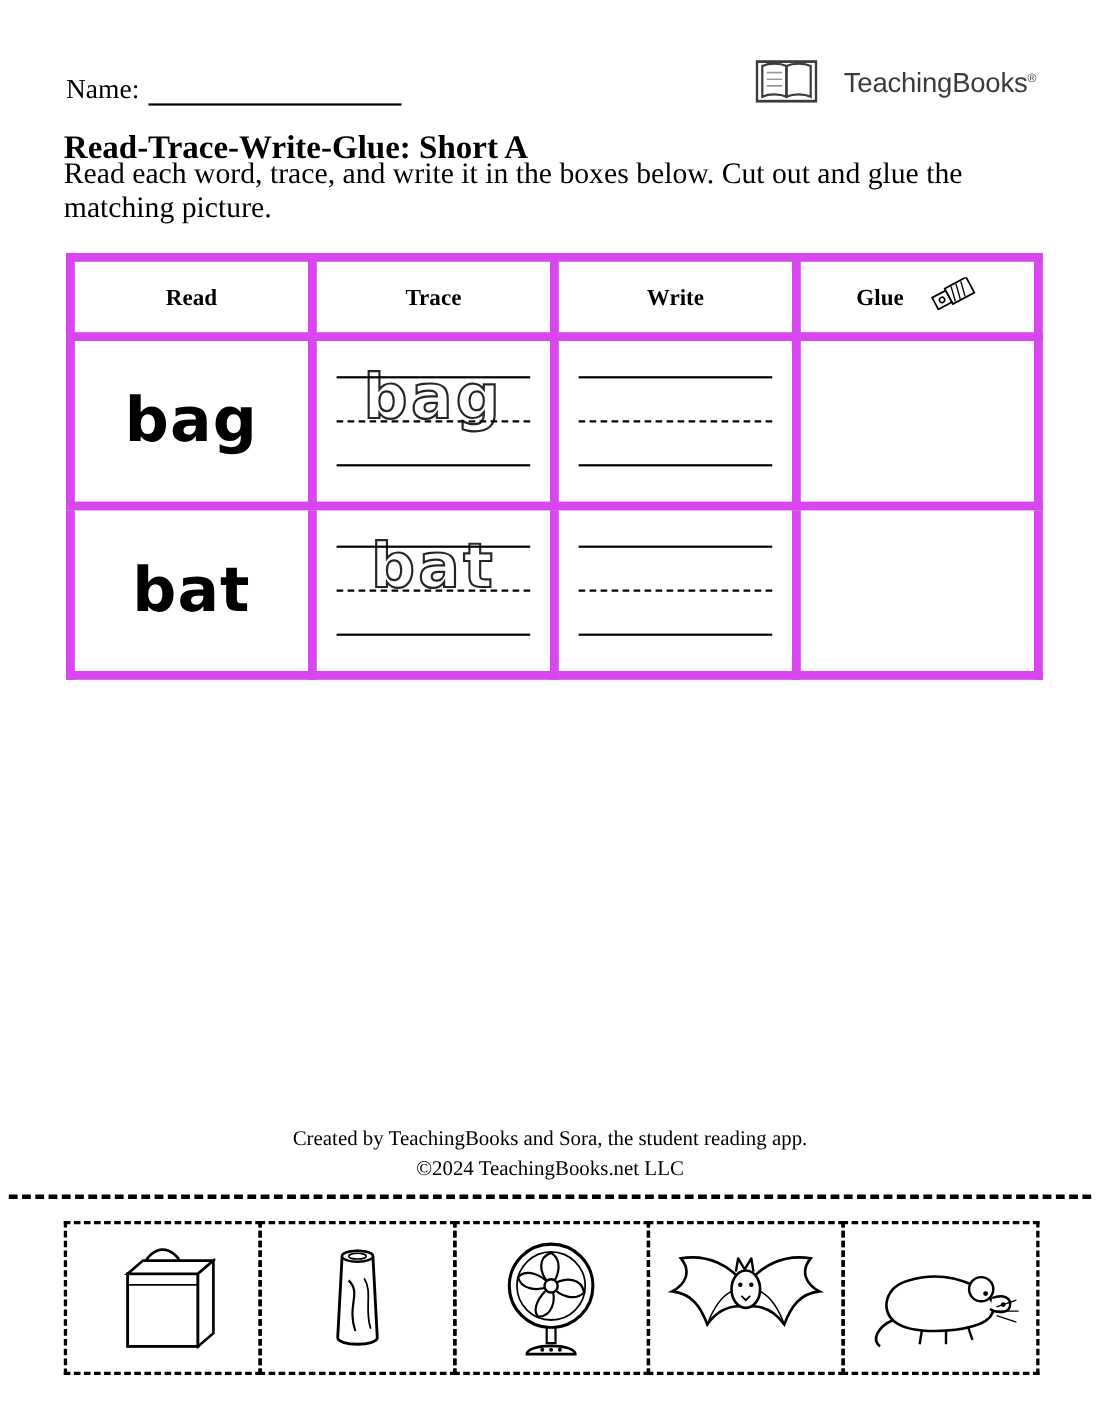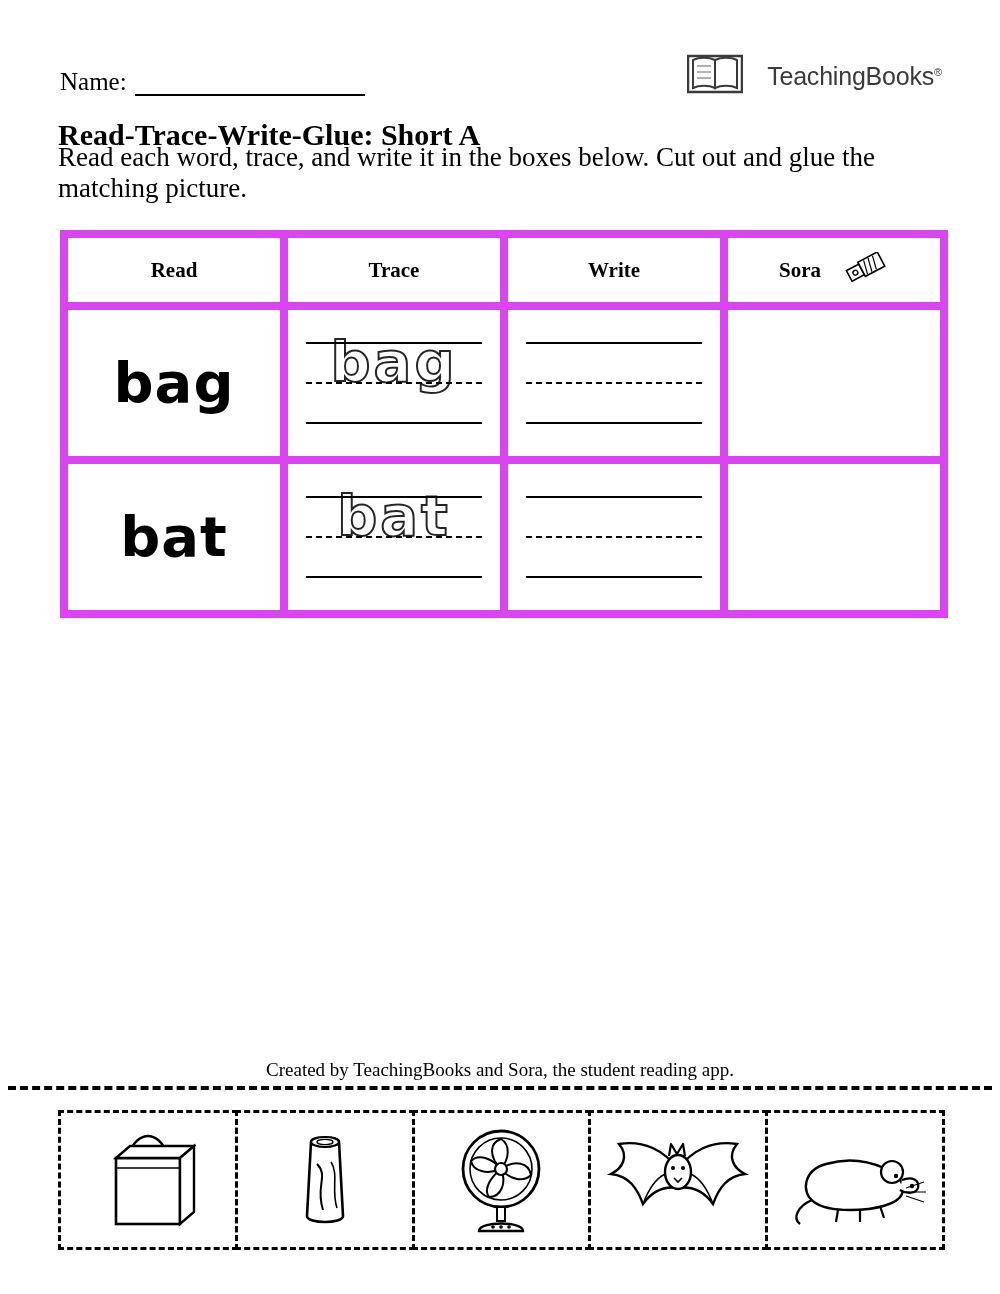--- a/index.html
+++ b/index.html
@@ -151,21 +151,20 @@
 
   
   .credits {
     position: absolute;
     left: 0;
     right: 0;
     top: 1022px;
     text-align: center;
     font-size: 19px;
     line-height: 27px;
-    margin-top: 34px;
   }
 
   
   .cut-line {
     position: absolute;
     left: 8px;
     right: 8px;
     top: 1086px;
     border-top: 4px dashed #000;
   }
@@ -222,21 +221,21 @@
       <col class="col-write">
       <col class="col-glue">
   </colgroup>
   <thead>
     <tr>
       <th>Read</th>
       <th>Trace</th>
       <th>Write</th>
       <th class="glue-head">
         <div class="glue-head-inner">
-          <span>Sora</span>
+          <span>Glue</span>
           <span>
             <svg width="46" height="30" viewBox="0 0 46 30" aria-hidden="true">
               <g transform="rotate(-28 23 15)">
                 <rect x="4" y="9" width="14" height="12" fill="#fff" stroke="#000" stroke-width="1.6"></rect>
                 <rect x="18" y="7" width="22" height="16" fill="#fff" stroke="#000" stroke-width="1.6"></rect>
                 <circle cx="11" cy="15" r="2.4" fill="none" stroke="#000" stroke-width="1.4"></circle>
                 <line x1="24" y1="8" x2="21" y2="22" stroke="#000" stroke-width="1.2"></line>
                 <line x1="29" y1="8" x2="26" y2="22" stroke="#000" stroke-width="1.2"></line>
                 <line x1="34" y1="8" x2="31" y2="22" stroke="#000" stroke-width="1.2"></line>
               </g>
@@ -288,20 +287,21 @@
           <div class="solid-bottom"></div>
         </div>
       </td>
       <td class="row-cell"></td>
     </tr>
   </tbody>
 </table>
 
 <div class="credits">
   <div>Created by TeachingBooks and Sora, the student reading app.</div>
+  <div>©2024 TeachingBooks.net LLC</div>
 </div>
 
 <div class="cut-line"></div>
 
 <div class="strip">
 
   <div class="pic-box">
     <span>
       <svg width="96" height="112" viewBox="0 0 96 112" aria-hidden="true">
         <path d="M30 34 C30 16, 44 12, 48 12 C52 12, 66 16, 66 34" fill="none" stroke="#000" stroke-width="2.4"></path>

